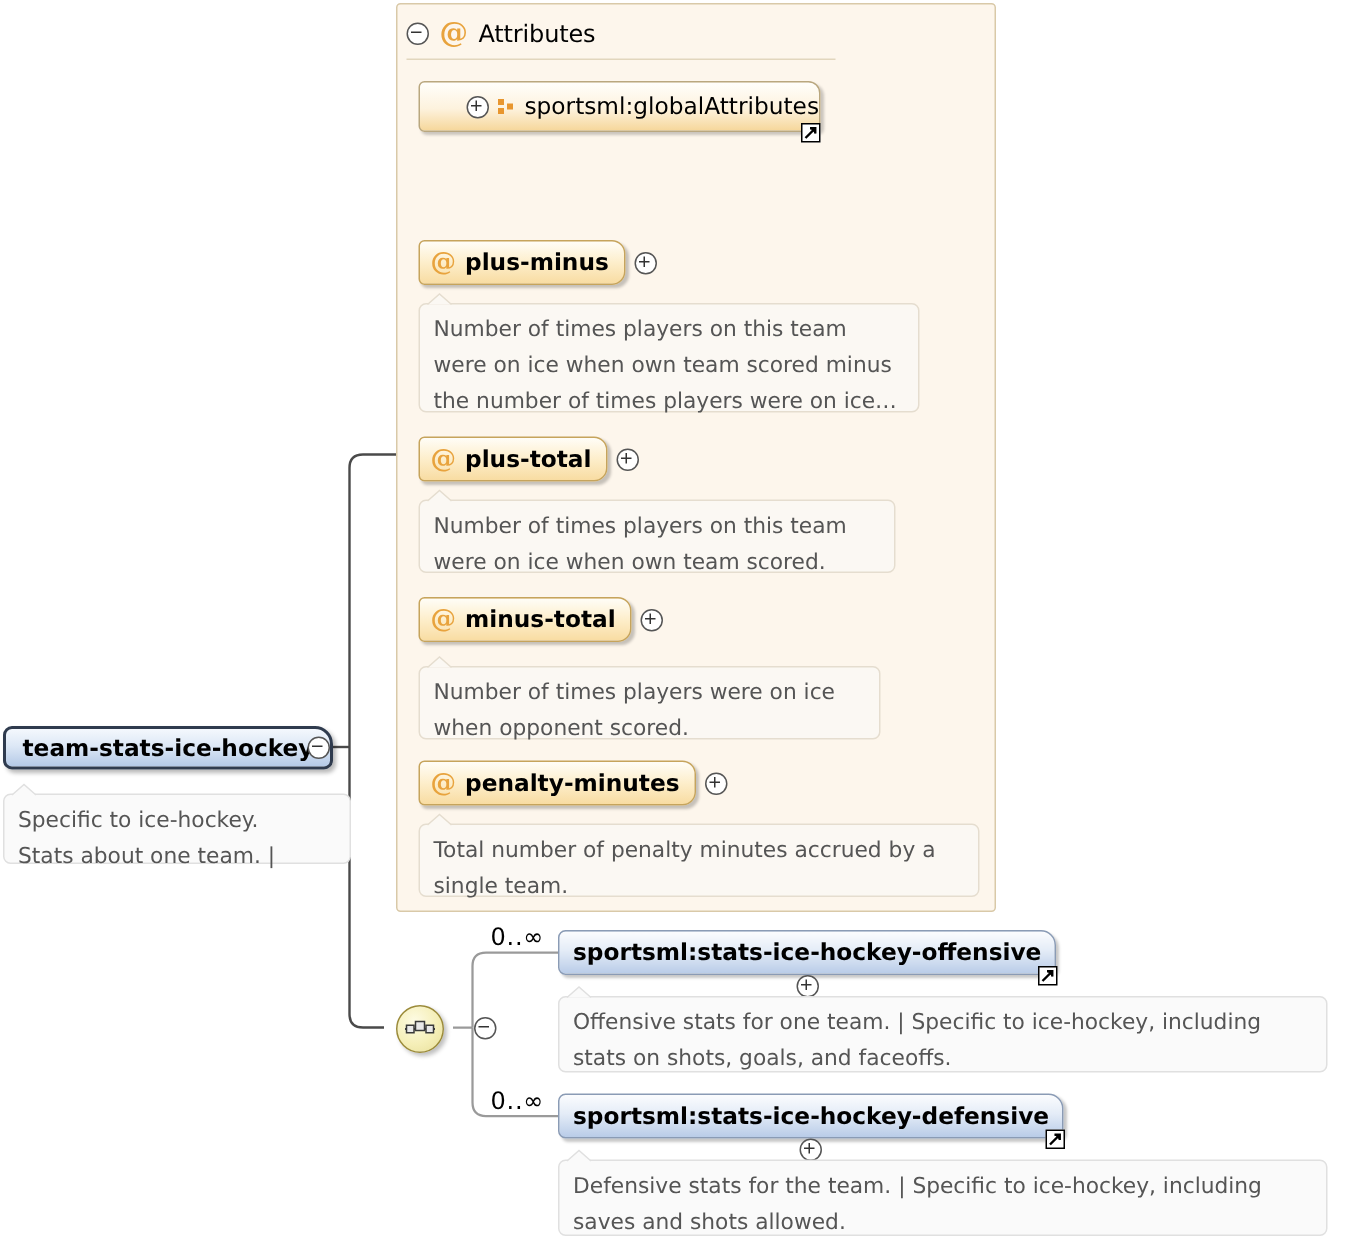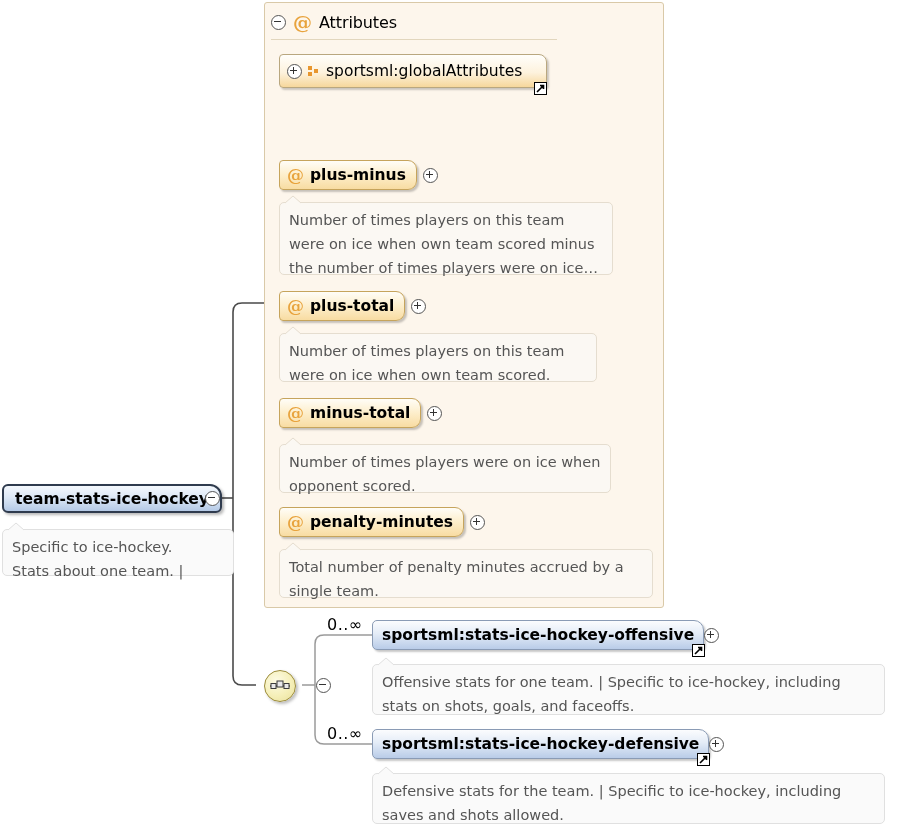--- a/index.html
+++ b/index.html
@@ -95,20 +95,21 @@
     position: absolute;
     height: 34px;
     border: 1px solid #b9a77f;
     border-radius: 4px 8px 4px 4px;
     background: linear-gradient(to bottom, #fffefb 0%, #fdf2dd 55%, #f6d79b 100%);
     box-shadow: 2px 2px 2px rgba(0,0,0,0.20);
     display: flex;
     align-items: center;
     padding-left: 7px;
     box-sizing: border-box;
+    justify-content: flex-end;
   }
   .attrgroup .label {
     font-size: 15.5px;
     color: #000;
     margin-left: 6px;
     white-space: nowrap;
   }
   .grp-icon {
     width: 12px; height: 11px;
     position: relative;
@@ -173,20 +174,21 @@
     box-sizing: border-box;
   }
   .doc.on-cream { background: #fbf8f3; border-color: #e5ddcf; }
   .doc-notch-svg { position:absolute; left:4px; top:-8px; }
 
   
   .elem-wrap {
     position: absolute;
     display: flex;
     align-items: center;
+    flex-direction: column;
   }
   .elem-box {
     height: 30px;
     border: 1px solid #8a9bb5;
     border-radius: 5px 10px 5px 5px;
     background: linear-gradient(to bottom, #fbfcfe 0%, #e4ecf7 45%, #b9cce8 100%);
     box-shadow: 2px 2px 2px rgba(0,0,0,0.22);
     display: flex;
     align-items: center;
     padding: 0 9px;
@@ -331,21 +333,21 @@
       <span>Number of times players on this team were on ice when own team scored.</span>
     </div>
 
     <div class="attr-pill-wrap" style="left:14px; top:395px;">
       <div class="attr-pill">
         <span class="at-glyph" style="font-size:17px;">@</span>
         <span class="label">minus-total</span>
       </div>
       <span class="toggle plus"></span>
     </div>
-    <div class="doc on-cream" style="left:14px; top:441px; width:332px; height:49px;">
+    <div class="doc on-cream" style="left:14px; top:441px; width:308px; height:49px;">
       <svg class="doc-notch-svg" width="20" height="9" viewBox="0 0 20 9">
         <path d="M1 8 L9 1 L17 8" fill="#fbf8f3" stroke="#e5ddcf" stroke-width="1"></path>
       </svg>
       <span>Number of times players were on ice when opponent scored.</span>
     </div>
 
     <div class="attr-pill-wrap" style="left:14px; top:504px;">
       <div class="attr-pill">
         <span class="at-glyph" style="font-size:17px;">@</span>
         <span class="label">penalty-minutes</span>

